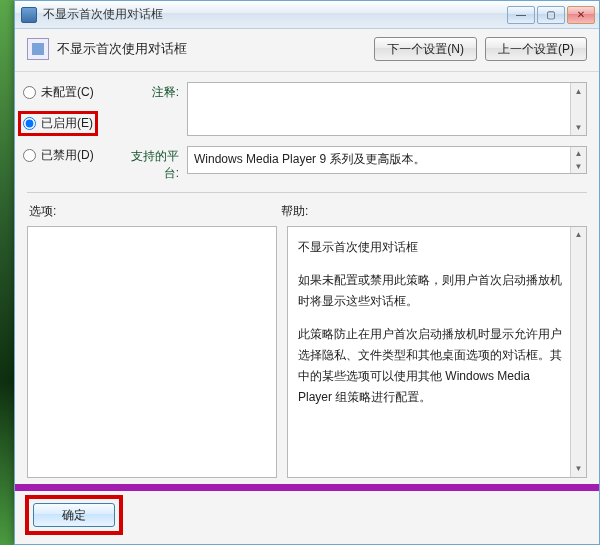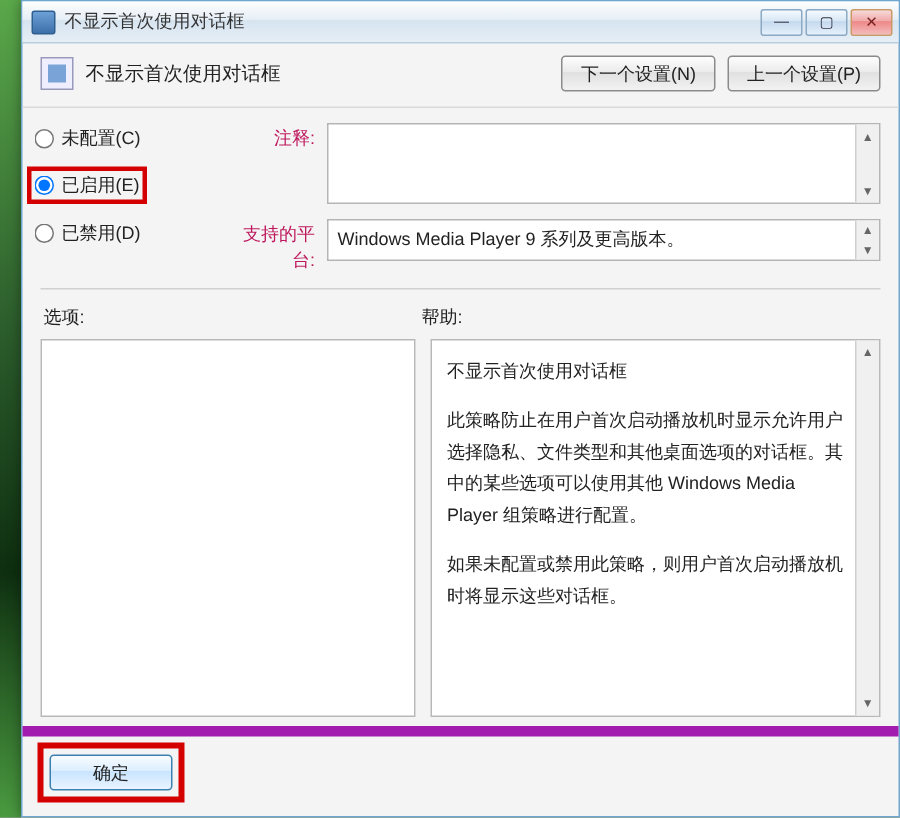--- a/index.html
+++ b/index.html
@@ -63,21 +63,21 @@
     display:flex; padding: 10px 12px 8px 8px;
   }
   .radios { width:100px; padding-top:2px; }
   .radio-row { display:flex; align-items:center; margin-bottom:14px; font-size:12px; color:#222; }
   .radio-row input { margin:0 5px 0 0; }
   .highlight { display:inline-block; padding:1px 2px; margin:-1px -2px; }
   .hl-red { outline: 3px solid #d40000; }
 
   .rightcol { flex:1; }
   .row { display:flex; margin-bottom:10px; }
-  .row .lbl { width:64px; text-align:right; padding-right:8px; padding-top:2px; color:#be185d;margin-left:31px; }
+  .row .lbl { width:64px; text-align:right; padding-right:8px; padding-top:2px; color:#14532d; }
   .commentbox {
     flex:1; height:54px; background:#fff; border:1px solid #b5b5b5;
     position:relative; font-size:12px; color:#222; padding:3px 18px 3px 4px;
   }
   .platformbox {
     flex:1; height:28px; background:#fff; border:1px solid #b5b5b5;
     position:relative; font-size:12px; color:#222; padding:4px 18px 4px 6px;
   }
   .vscroll { position:absolute; right:0; top:0; bottom:0; width:16px;
     border-left:1px solid #cfcfcf; background:#f0f0f0;
@@ -183,22 +183,22 @@
 
   <div class="labels2">
     <div class="opt">选项:</div>
     <div class="hlp">帮助:</div>
   </div>
 
   <div class="panels">
     <div class="panel left"></div>
     <div class="panel right">
       <p>不显示首次使用对话框</p>
+      <p>如果未配置或禁用此策略，则用户首次启动播放机时将显示这些对话框。</p>
       <p>此策略防止在用户首次启动播放机时显示允许用户选择隐私、文件类型和其他桌面选项的对话框。其中的某些选项可以使用其他 Windows Media Player 组策略进行配置。</p>
-      <p>如果未配置或禁用此策略，则用户首次启动播放机时将显示这些对话框。</p>
       <div class="vscroll">
         <div class="ar">▲</div>
         <div class="thumb"></div>
         <div class="ar">▼</div>
       </div>
     </div>
   </div>
 
   <div class="footer">
     <span class="ok-wrap hl-red">

